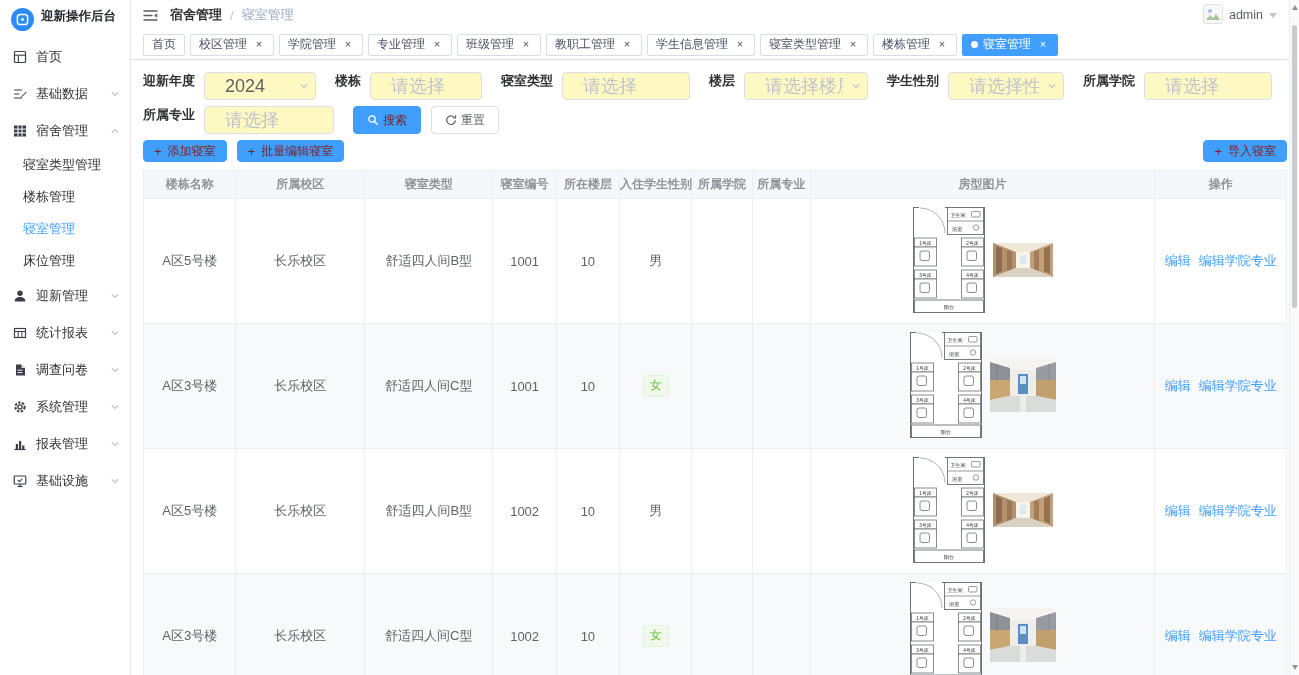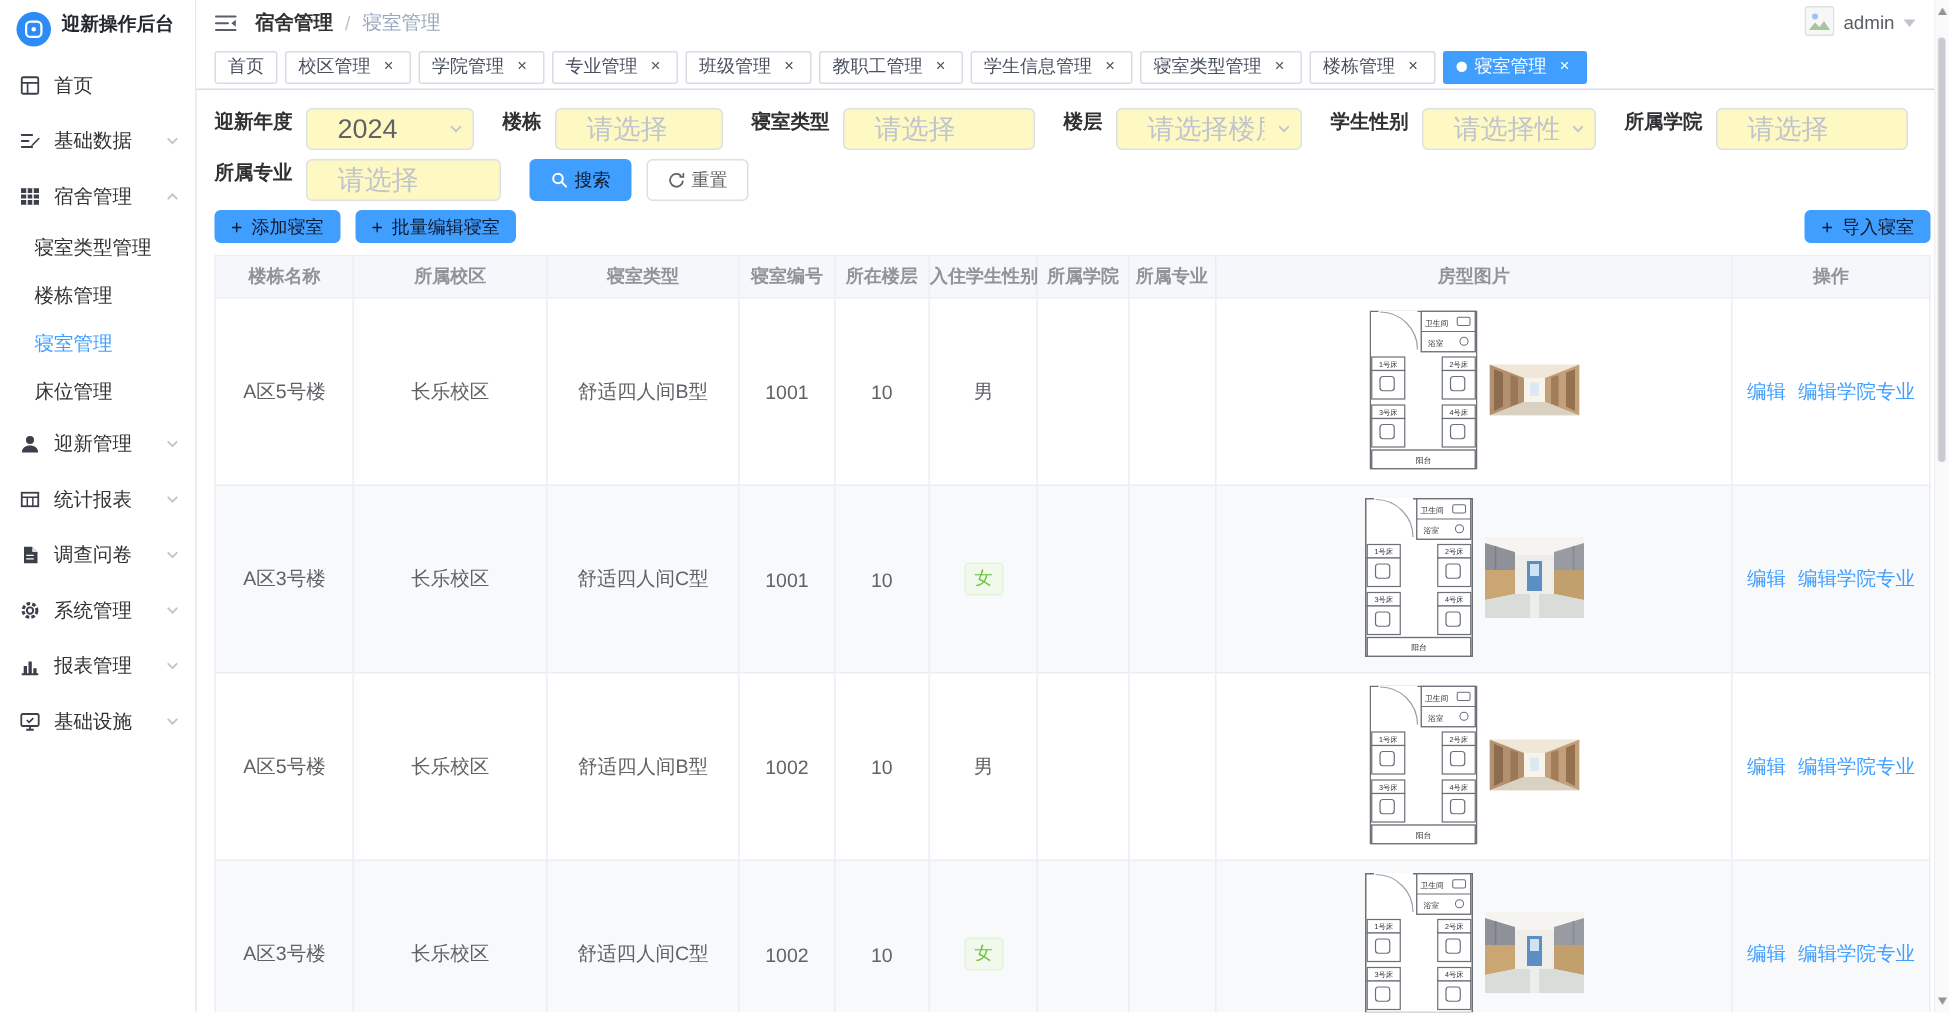--- a/index.html
+++ b/index.html
@@ -37,21 +37,21 @@
   .content{flex:1;padding:12px;overflow:hidden}
   .filter-row{display:flex;align-items:center;margin-bottom:6px}
   .f-item{display:flex;margin-right:19px}
   .f-label{font-weight:600;color:#303133;font-size:13px;margin-right:9px;white-space:nowrap}
   .f-input{position:relative;display:inline-flex;align-items:center;height:28px}
   .f-input input{height:28px;width:100%;border:1px solid #dcdfe6;border-radius:4px;padding:0 24px 0 20px;font-size:18px;color:#606266;outline:none;background:#fef9c3}
   .f-input.noarr input{padding-right:10px}
   .f-input input::placeholder{color:#c0c4cc}
   .f-arrow{position:absolute;right:7px;display:flex;pointer-events:none}
   .w112{width:112px}.w116{width:116px}.w124{width:124px}.w128{width:128px}.w130{width:130px}
-  .btn{display:inline-flex;align-items:center;gap:4px;height:28px;padding:0 13px;border-radius:4px;font-size:12px;border:1px solid #409eff;cursor:pointer;background:#409eff;color:#0f172a;white-space:nowrap}
+  .btn{display:inline-flex;align-items:center;gap:4px;height:28px;padding:0 13px;border-radius:4px;font-size:12px;border:1px solid #409eff;cursor:pointer;background:#409eff;color:#7f1d1d;white-space:nowrap}
   .btn.ghost{background:#fff;border-color:#dcdfe6;color:#606266}
   .btn .b-icon{display:flex}
   .btn.sm{height:22px;padding:0 10px;font-size:12px}
   .plus{font-size:13px;line-height:1;margin-right:2px}
   .toolbar{display:flex;align-items:center;margin:6px 0 8px}
   .toolbar .btn{margin-right:10px}
   .toolbar .right{margin-left:auto;margin-right:0}
   
   table.grid{border-collapse:collapse;table-layout:fixed;width:100%}
   .grid th{background:#f5f7fa;color:#909399;font-weight:600;font-size:12px;height:28px;border:1px solid #ebeef5;text-align:center;padding:0;white-space:nowrap;overflow:visible}

